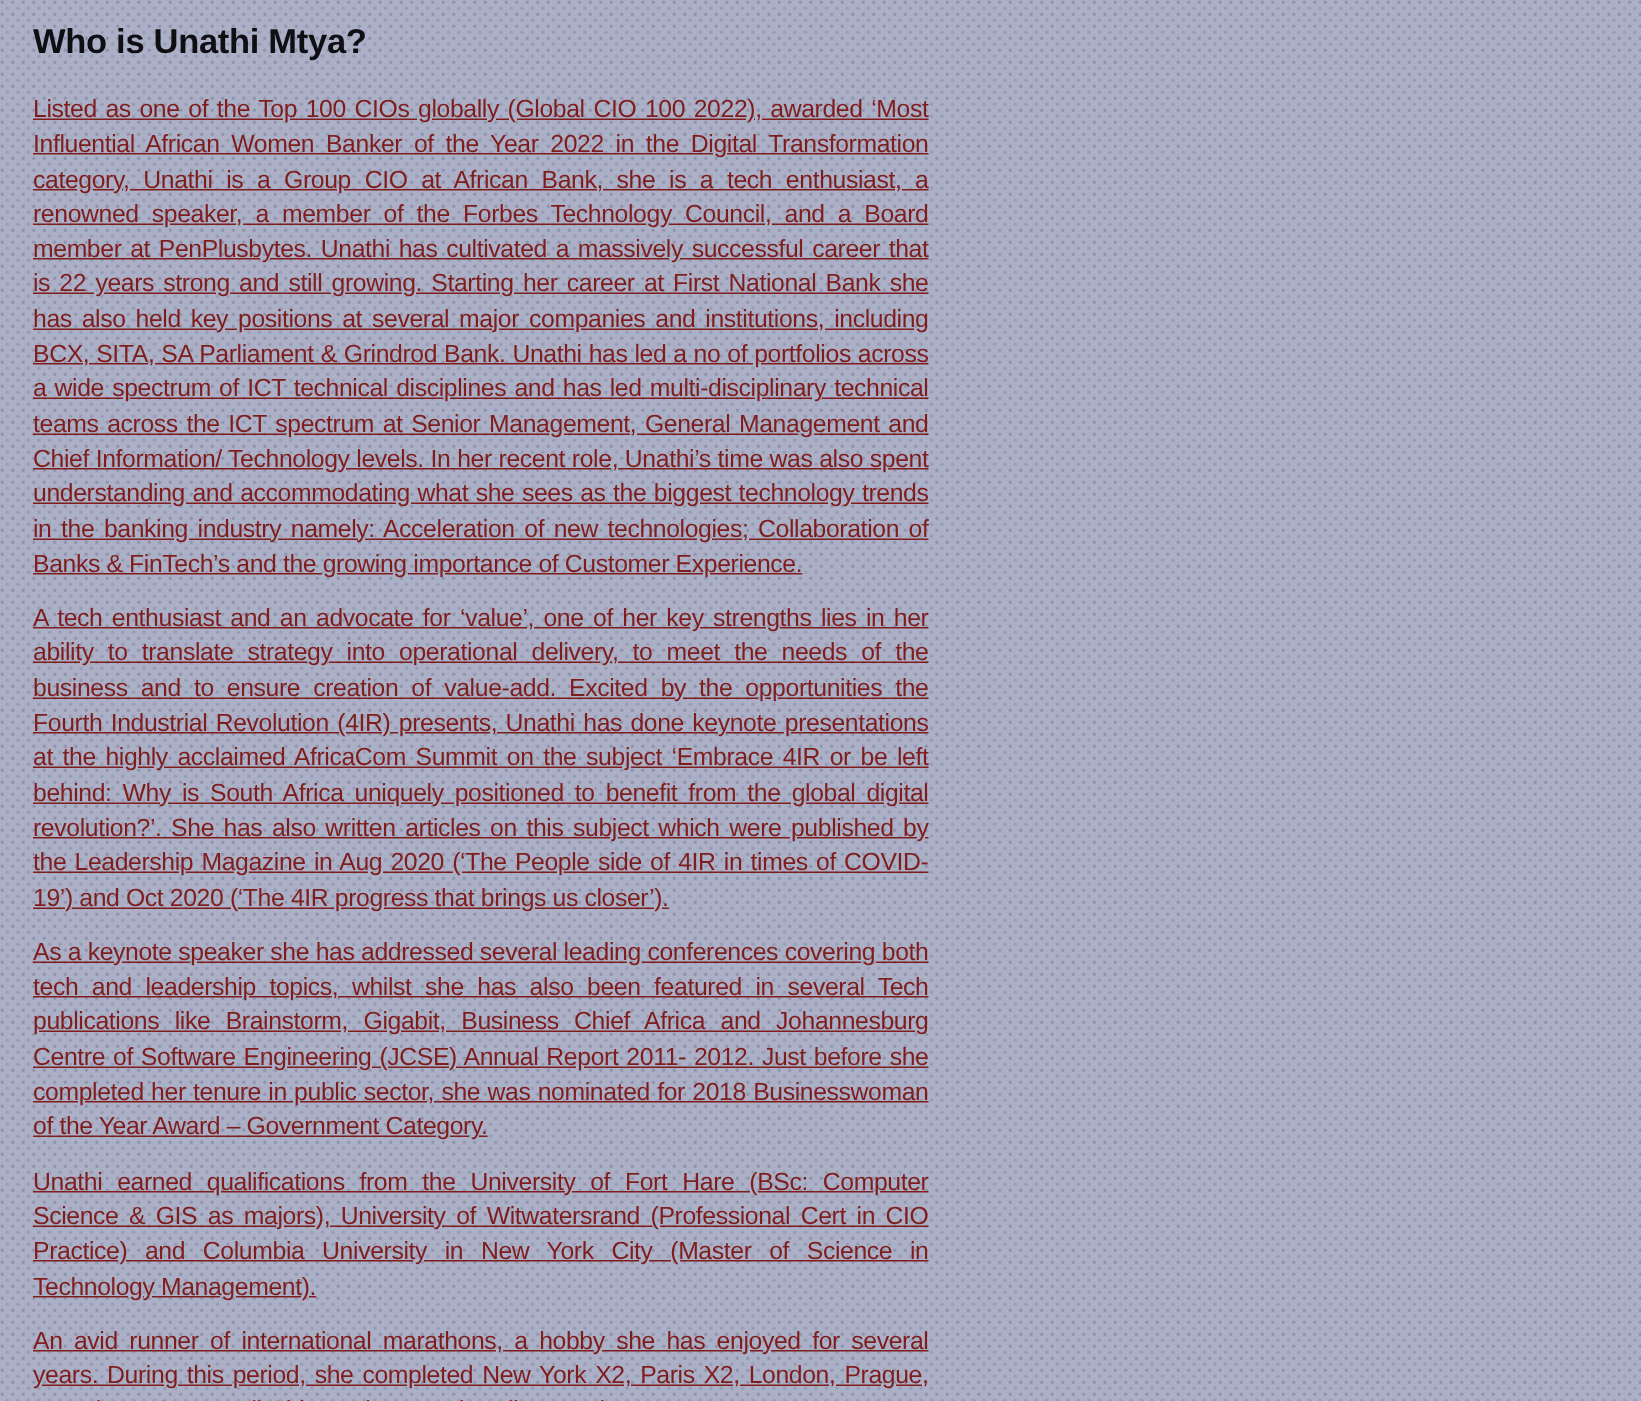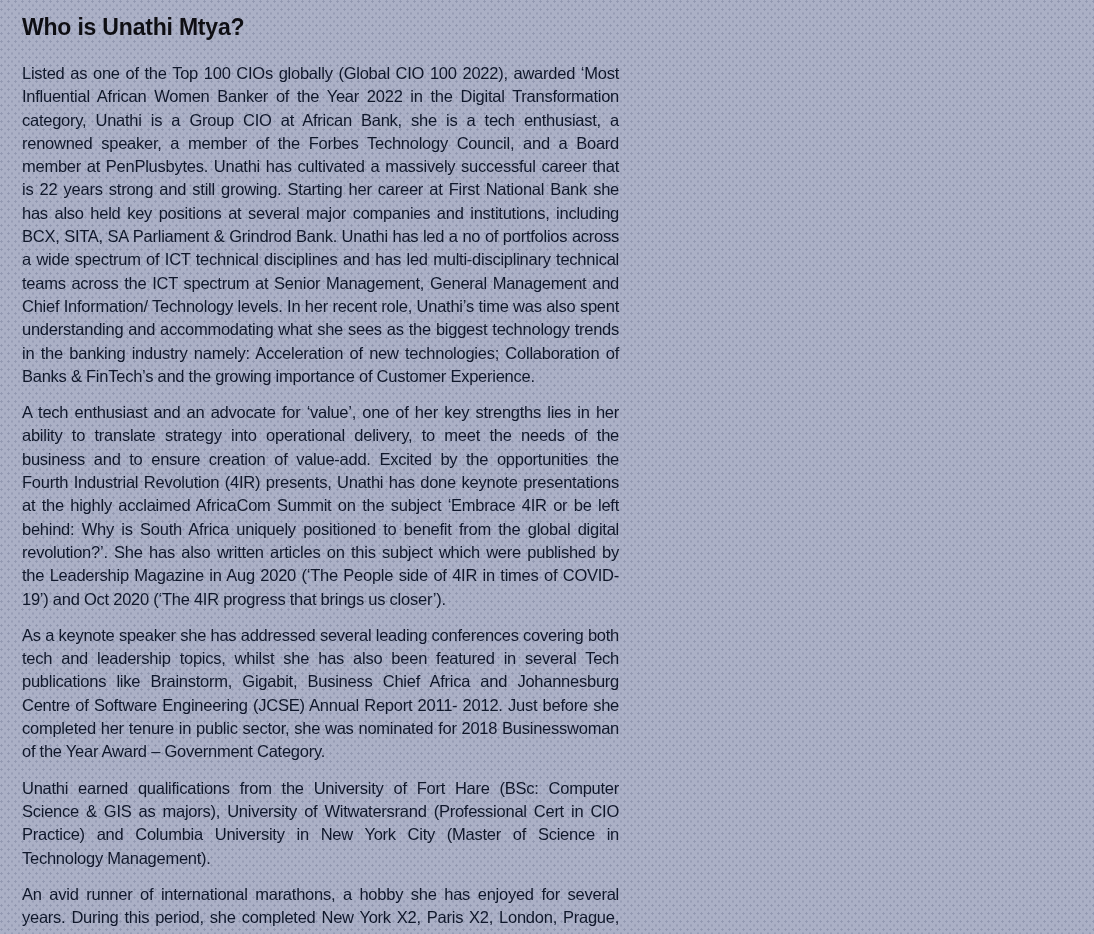--- a/index.html
+++ b/index.html
@@ -35,21 +35,22 @@
     font-weight: bold;
     letter-spacing: -0.2px;
     color: #0e0e13;
   }
   .content p {
     margin: 0 0 13px 0;
     font-size: 16.5px;
     line-height: 23.3px;
     letter-spacing: -0.25px;
     text-align: justify;
-    color: #0f172a;
+    color: #7f1d1d;
+    text-decoration: underline;
   }
   .content p:last-child {
     margin-bottom: 0;
   }
 </style>
 </head>
 <body>
 
 <div class="page">
   <div class="content">

